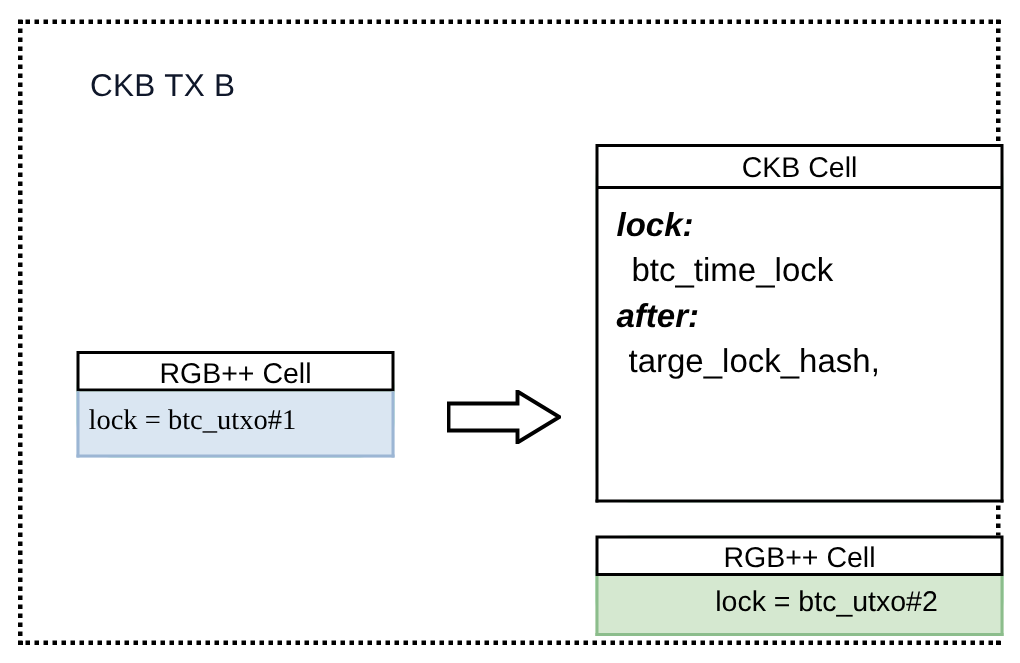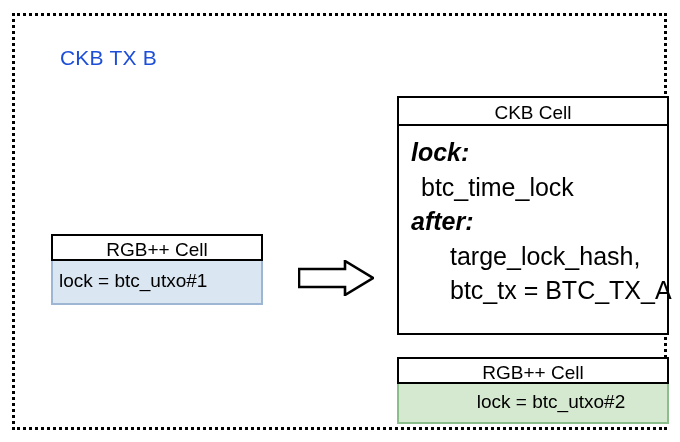--- a/index.html
+++ b/index.html
@@ -29,21 +29,21 @@
     box-sizing: border-box;
     border: 3px dotted #000000;
     background: #ffffff;
   }
 
   .tx-title {
     position: absolute;
     left: 45px;
     top: 30px;
     font-size: 21px;
-    color: #1d4ed8;
+    color: #0f172a;
     letter-spacing: 0.2px;
     white-space: nowrap;
   }
 
   
   .cell-box {
     position: absolute;
     box-sizing: border-box;
     background: #86efac;
     border-radius: 23px;
@@ -79,54 +79,54 @@
   }
   #rgbpp-cell-in .cell-body {
     height: 44px;
     border: 2px solid #9cb6d4;
     border-top: none;
     background: #dae6f2;
     font-size: 19px;
     color: #000000;
     padding: 9px 0 0 6px;
     white-space: nowrap;
+    font-family: Liberation Serif, serif;
   }
 
   
   #ckb-cell {
     left: 382px;
     top: 80px;
     width: 272px;
     height: 239px;
   }
   #ckb-cell .cell-header {
     height: 30px;
     padding-top: 5px;
   }
   #ckb-cell .cell-body {
     height: 209px;
     padding: 9px 0 0 12px;
   }
   .ckb-line {
-    font-size: 25px;
+    font-size: 22px;
     color: #000000;
     line-height: 1.38;
     white-space: nowrap;
   }
   .ckb-line.key {
     font-weight: bold;
     font-style: italic;
   }
   .ckb-line.val-bold {
     font-weight: normal;
     padding-left: 10px;
   }
   .ckb-line.val {
     padding-left: 8px;
-    margin-left: 31px;
   }
 
   
   #rgbpp-cell-out {
     left: 382px;
     top: 341px;
     width: 272px;
     height: 67px;
   }
   #rgbpp-cell-out .cell-header {
@@ -174,21 +174,20 @@
       </svg>
     </div>
 
     <div class="cell-box" id="ckb-cell">
       <div class="cell-header">CKB Cell</div>
       <div class="cell-body">
         <div class="ckb-line key">lock:</div>
         <div class="ckb-line val-bold">btc_time_lock</div>
         <div class="ckb-line key">after:</div>
         <div class="ckb-line val">targe_lock_hash,</div>
-        <div class="ckb-line val">btc_tx = BTC_TX_A</div>
       </div>
     </div>
 
     <div class="cell-box" id="rgbpp-cell-out">
       <div class="cell-header">RGB++ Cell</div>
       <div class="cell-body">lock = btc_utxo#2</div>
     </div>
 
   </div>
 </div>

